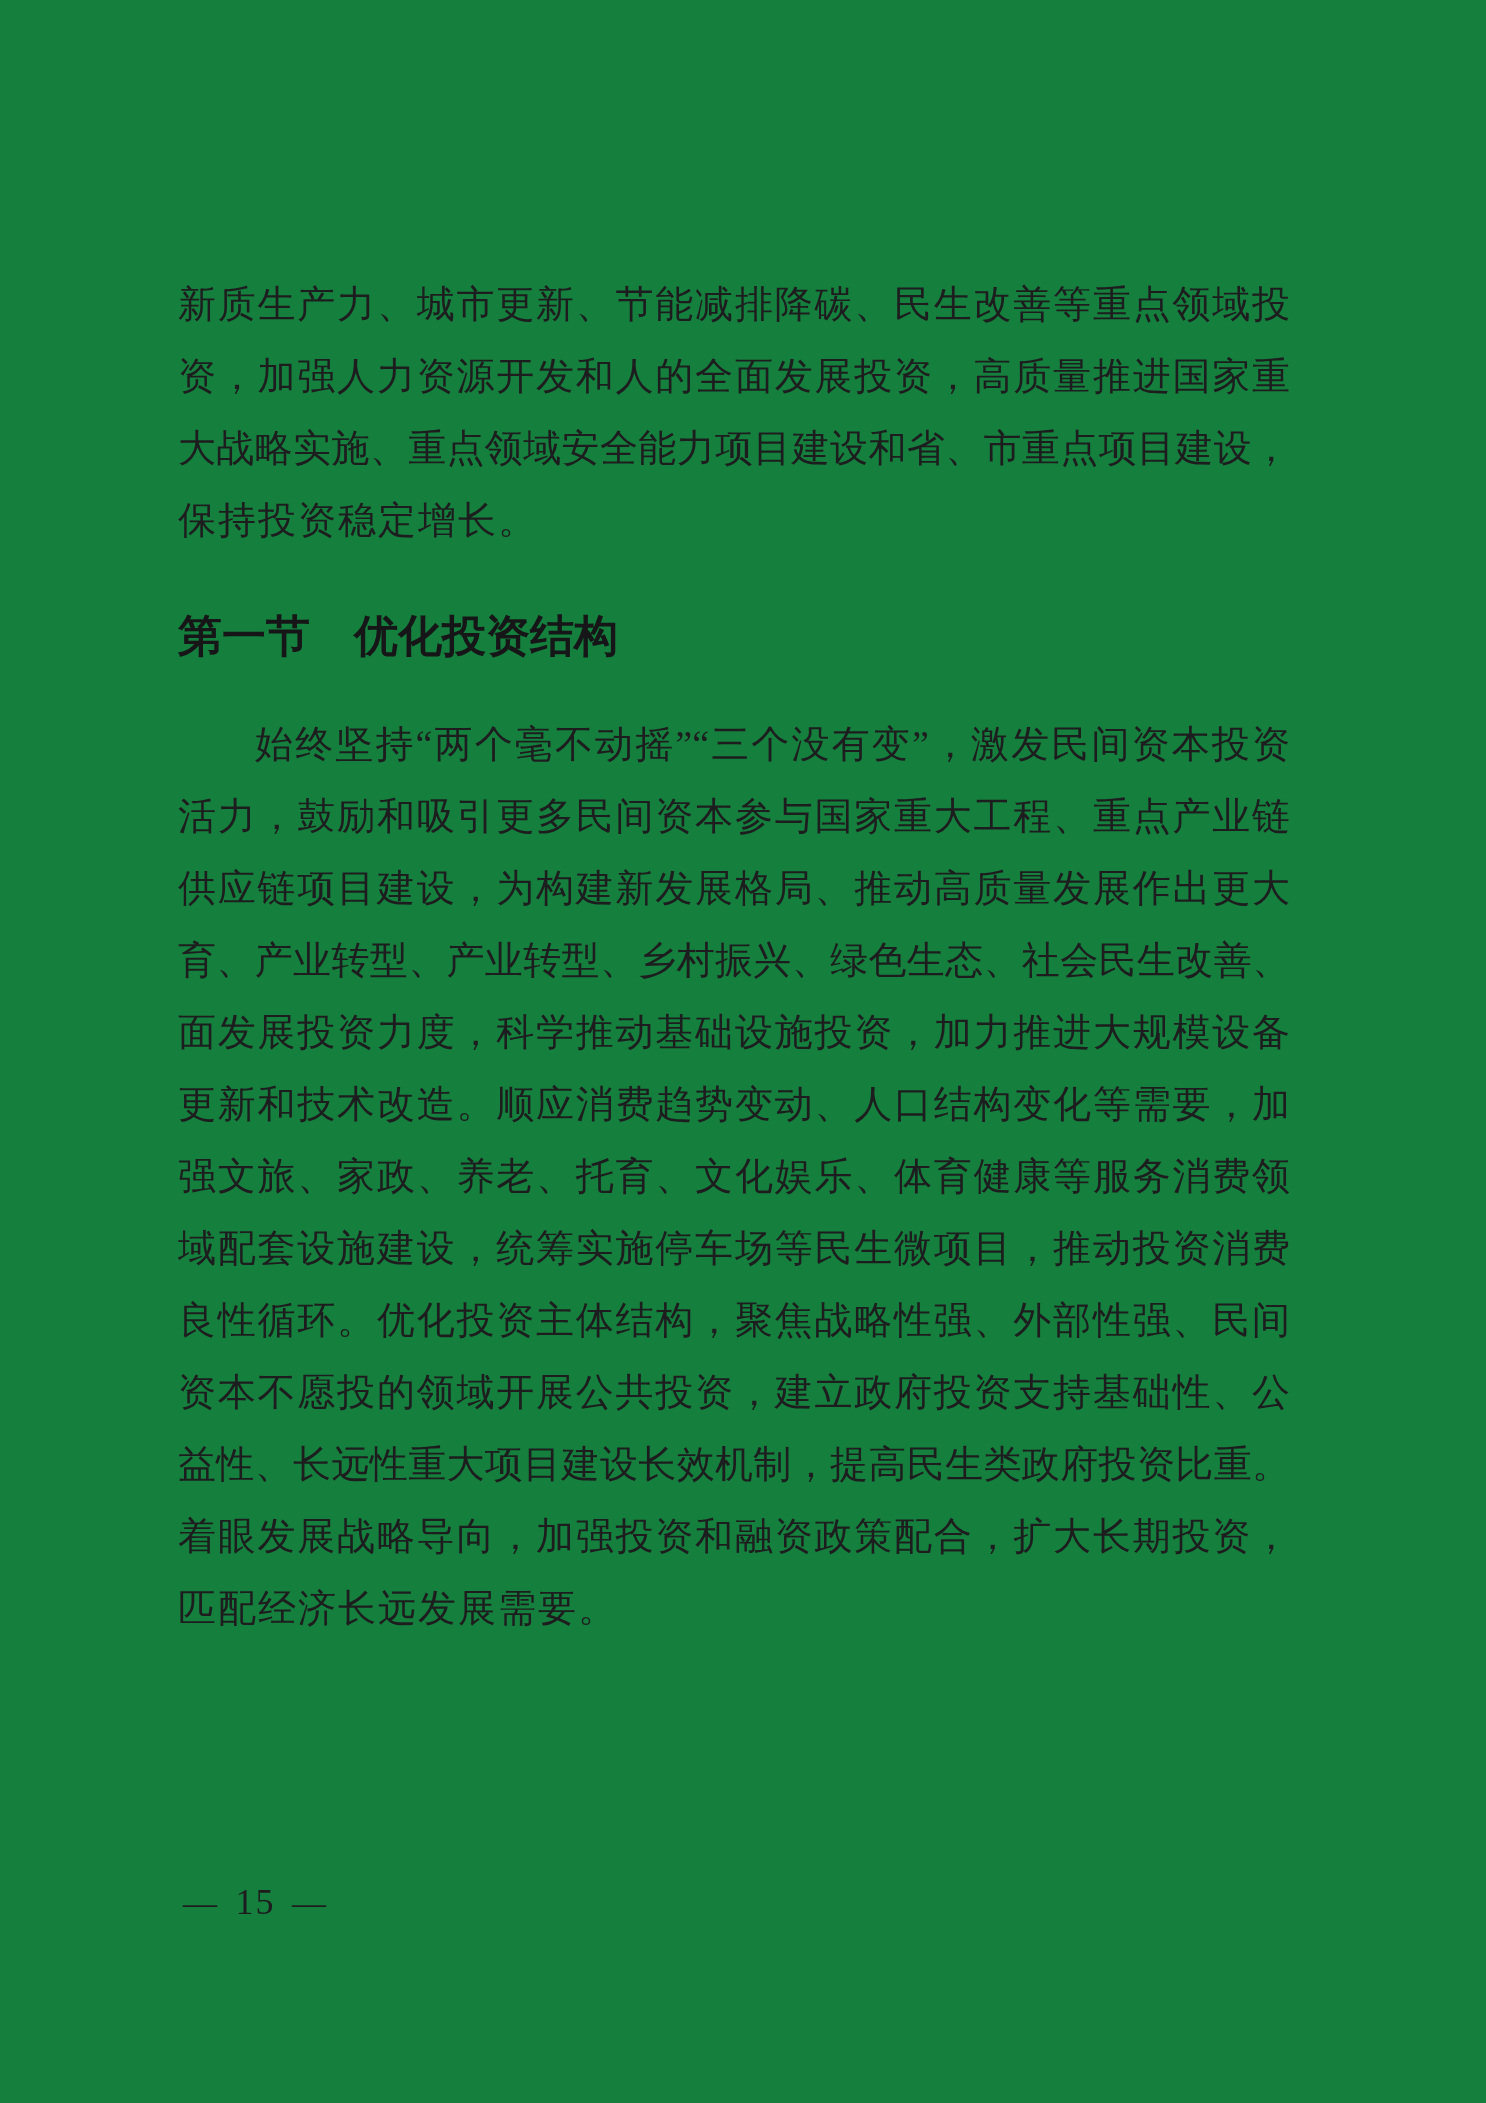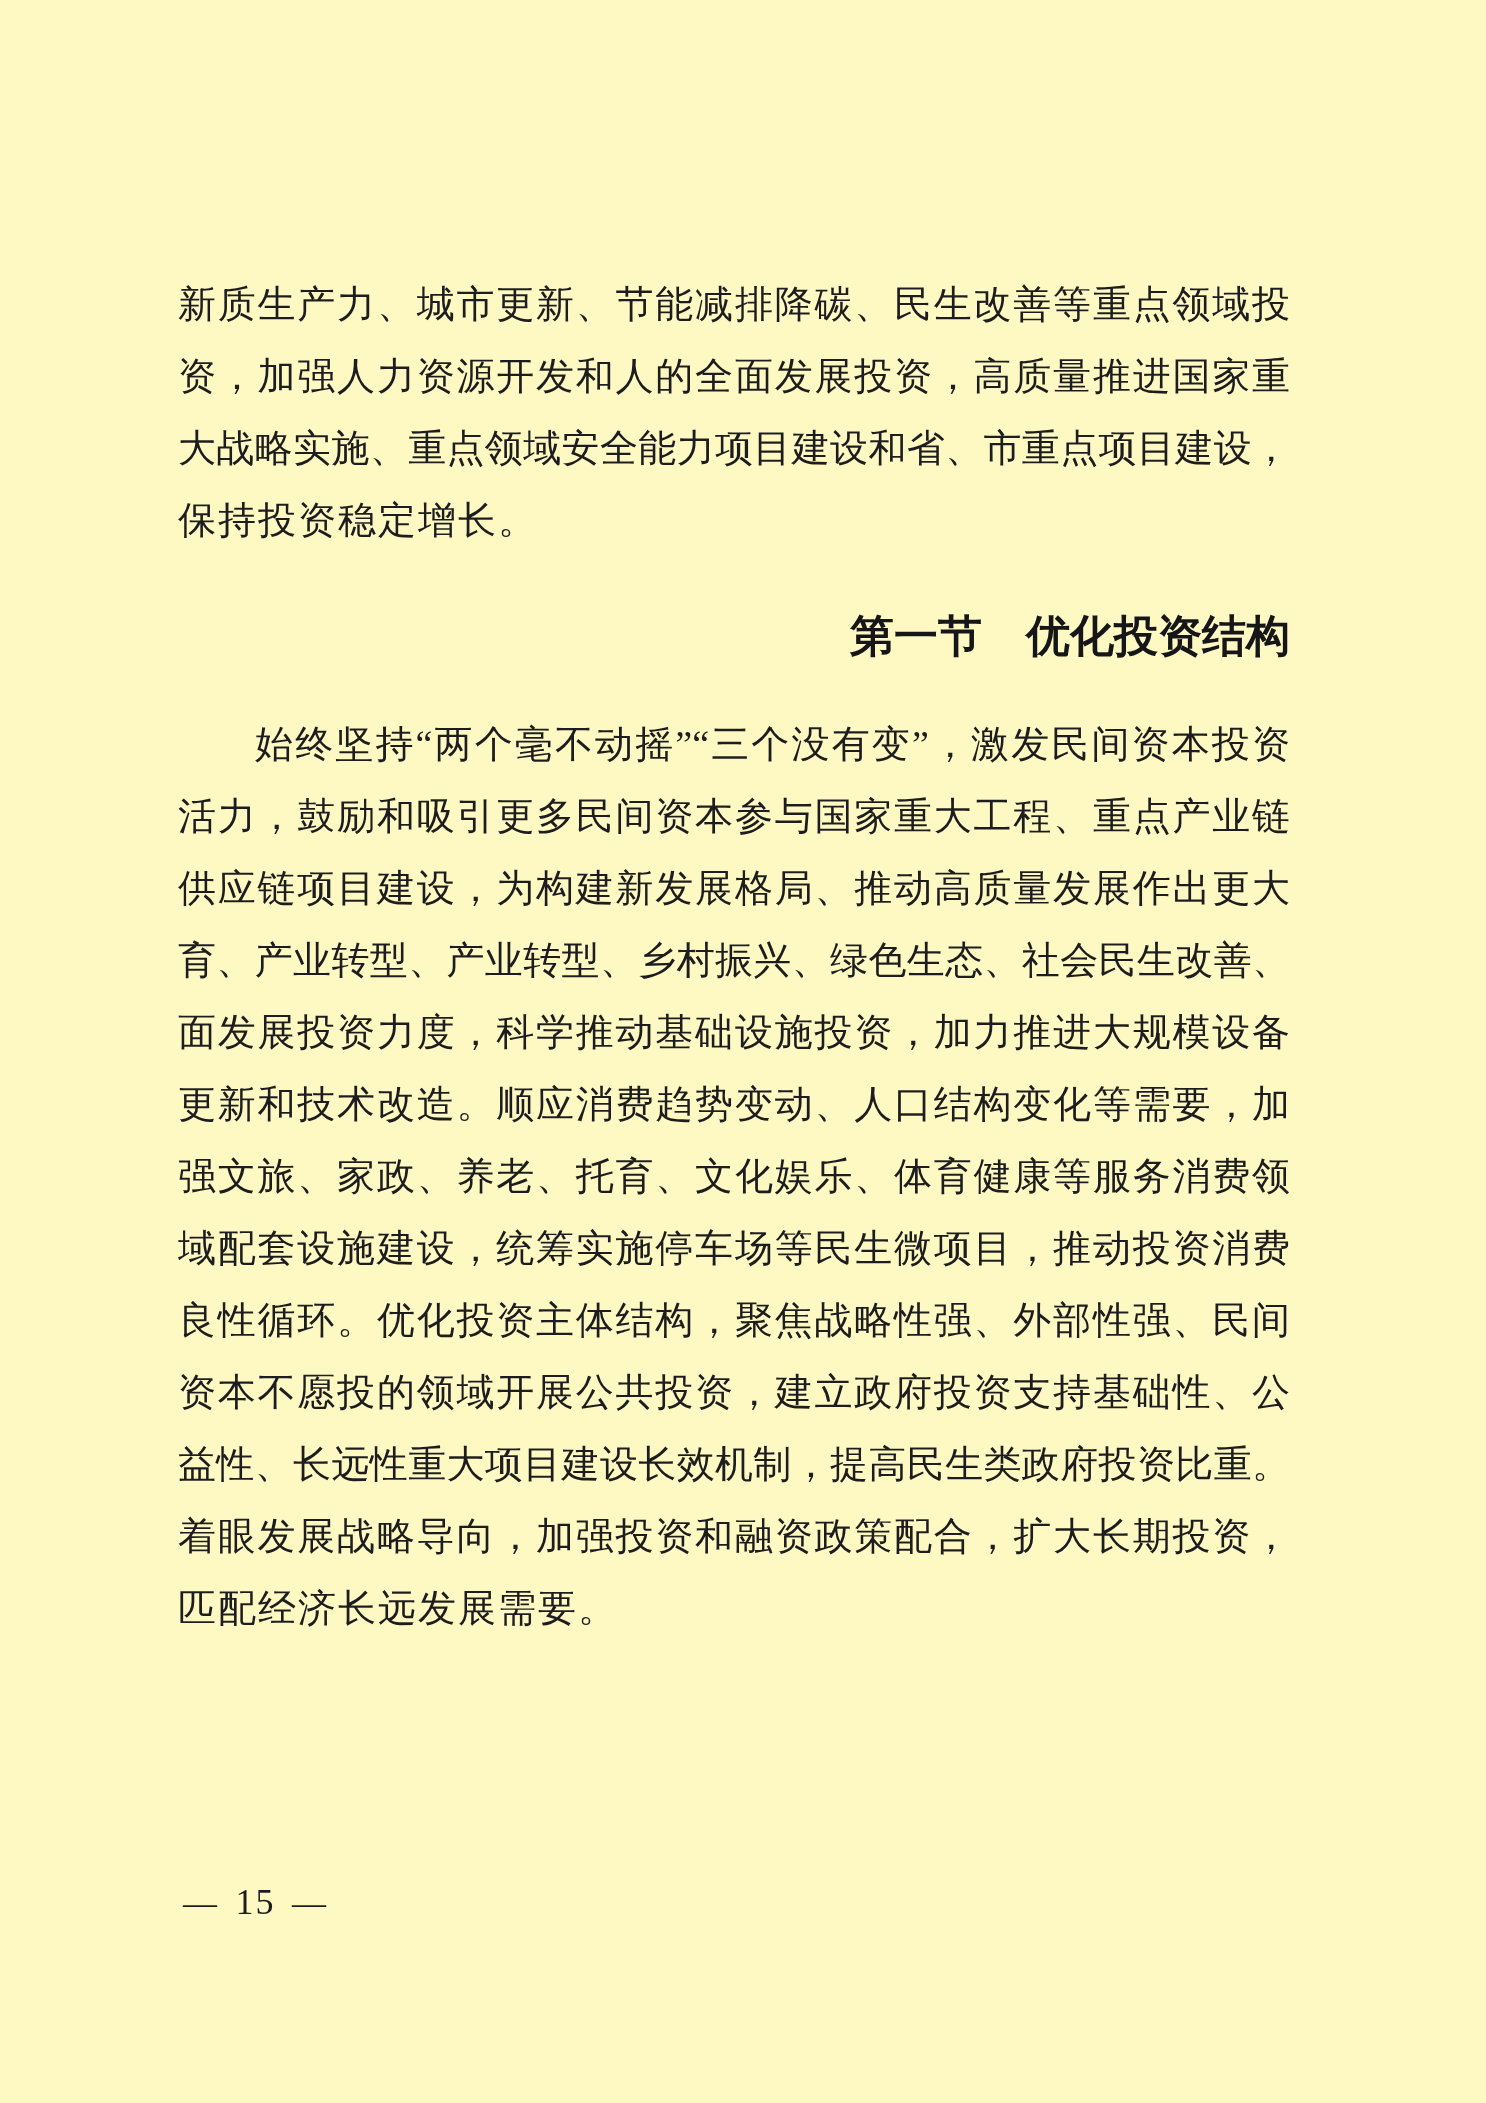--- a/index.html
+++ b/index.html
@@ -4,21 +4,21 @@
 <style>
   html, body {
     margin: 0;
     padding: 0;
     background: #ffffff;
   }
   .page {
     position: relative;
     width: 1486px;
     height: 2103px;
-    background: #fef9c3;
+    background: #15803d;
     overflow: hidden;
     font-family: "Liberation Serif", "DejaVu Serif", serif;
     color: #1d1d1f;
   }
   .content-block {
     position: absolute;
     left: 178px;
     width: 1112px;
   }
   .para .line {
@@ -37,21 +37,21 @@
   .para-indent .line:first-of-type {
     text-indent: 77px;
   }
   .section-heading {
     position: absolute;
     left: 178px;
     width: 1112px;
     top: 600px;
     height: 72px;
     line-height: 72px;
-    text-align: right;
+    text-align: left;
     font-family: "Liberation Sans", "DejaVu Sans", sans-serif;
     font-weight: 700;
     font-size: 44px;
     color: #161618;
   }
   .para1 { top: 268px; }
   .para2 { top: 708px; }
   .footer {
     position: absolute;
     left: 177px;

